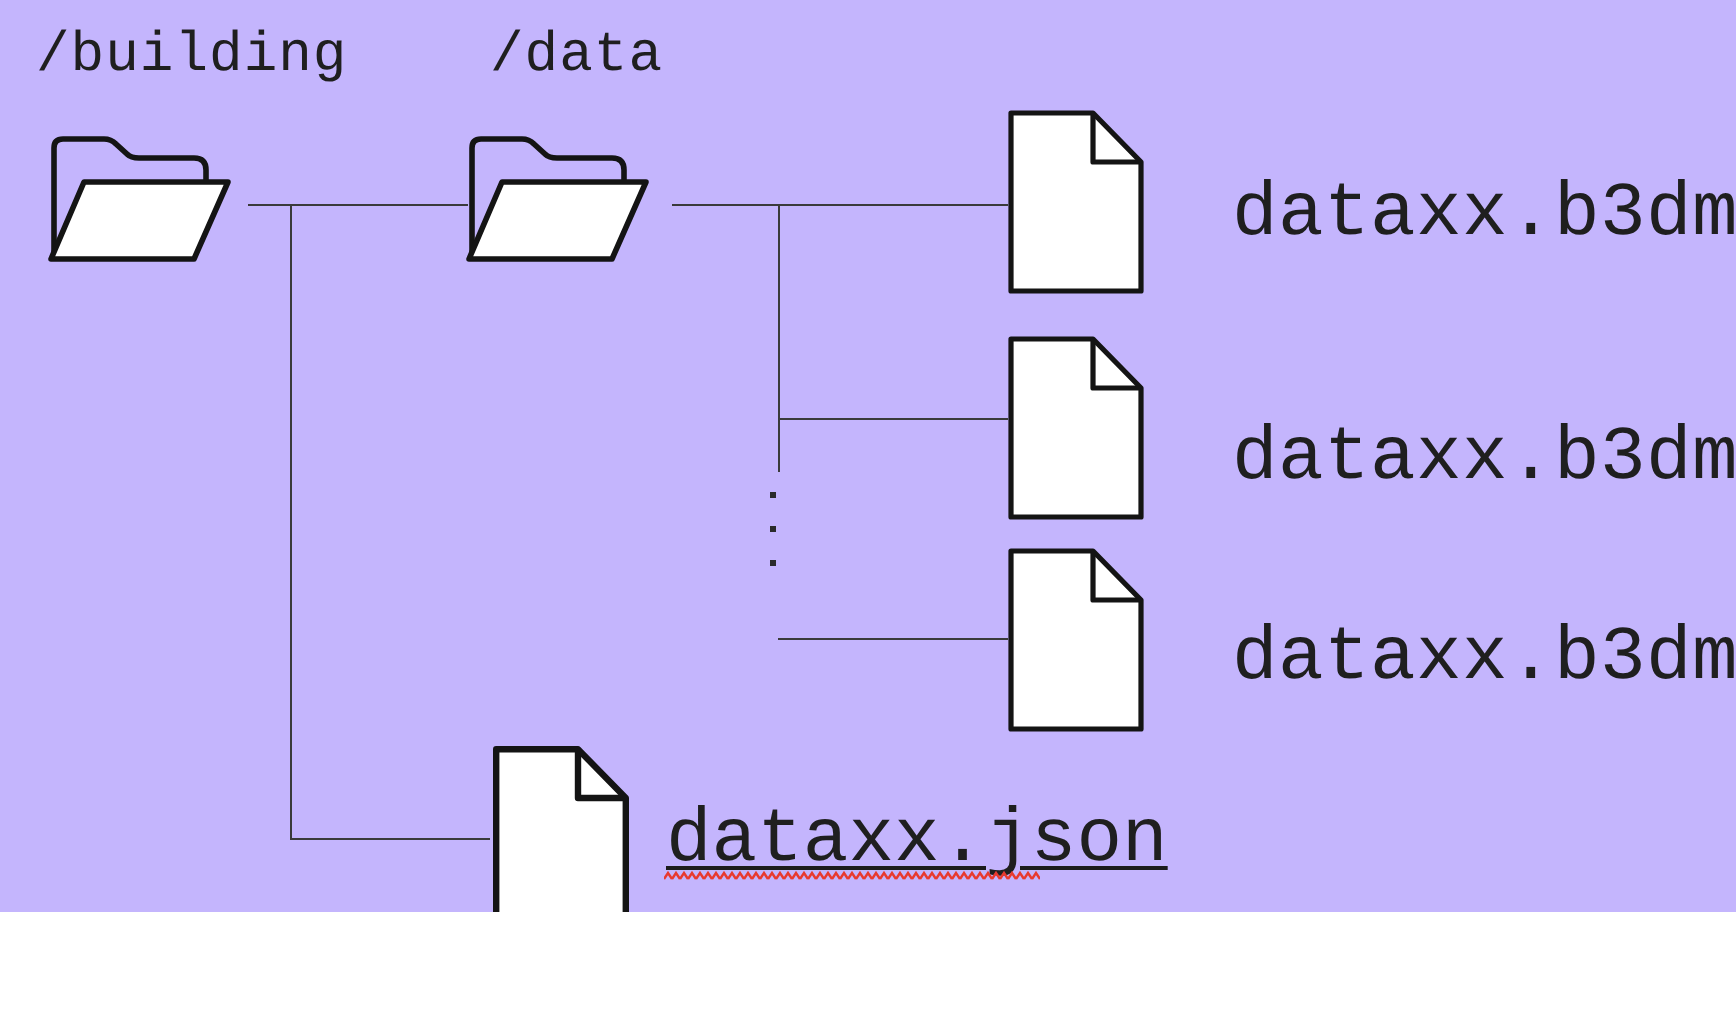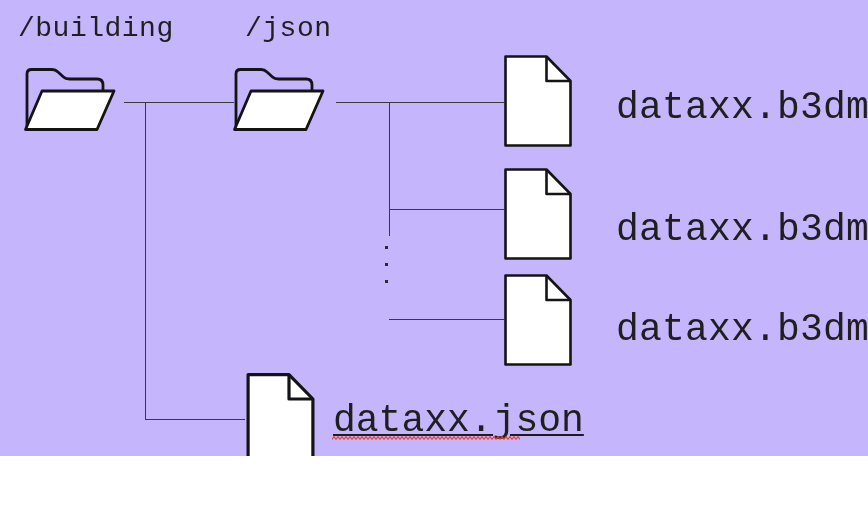--- a/index.html
+++ b/index.html
@@ -24,21 +24,21 @@
   .ellipsis{position:absolute;}
   .ellipsis .dot{display:block;width:3px;height:3px;background:#2b2b2b;margin-bottom:14px;}
   .squiggle{position:absolute;}
 </style>
 </head>
 <body>
 
 <div class="canvas">
 
   <div class="lbl folder-lbl" style="left:18px;top:15px">/building</div>
-  <div class="lbl folder-lbl" style="left:245px;top:15px">/json</div>
+  <div class="lbl folder-lbl" style="left:245px;top:15px">/data</div>
 
   <div class="line h" style="left:124px;top:102px;width:110px"></div>
   <div class="line v" style="left:145px;top:102px;height:318px"></div>
   <div class="line h" style="left:145px;top:418.6px;width:100px"></div>
   <div class="line h" style="left:336px;top:102px;width:168px"></div>
   <div class="line v" style="left:389px;top:102px;height:134px"></div>
   <div class="line h" style="left:389px;top:209px;width:115px"></div>
   <div class="line h" style="left:389px;top:319px;width:115px"></div>
 
   <div class="ellipsis" style="left:385px;top:246px" aria-label="⋮">

